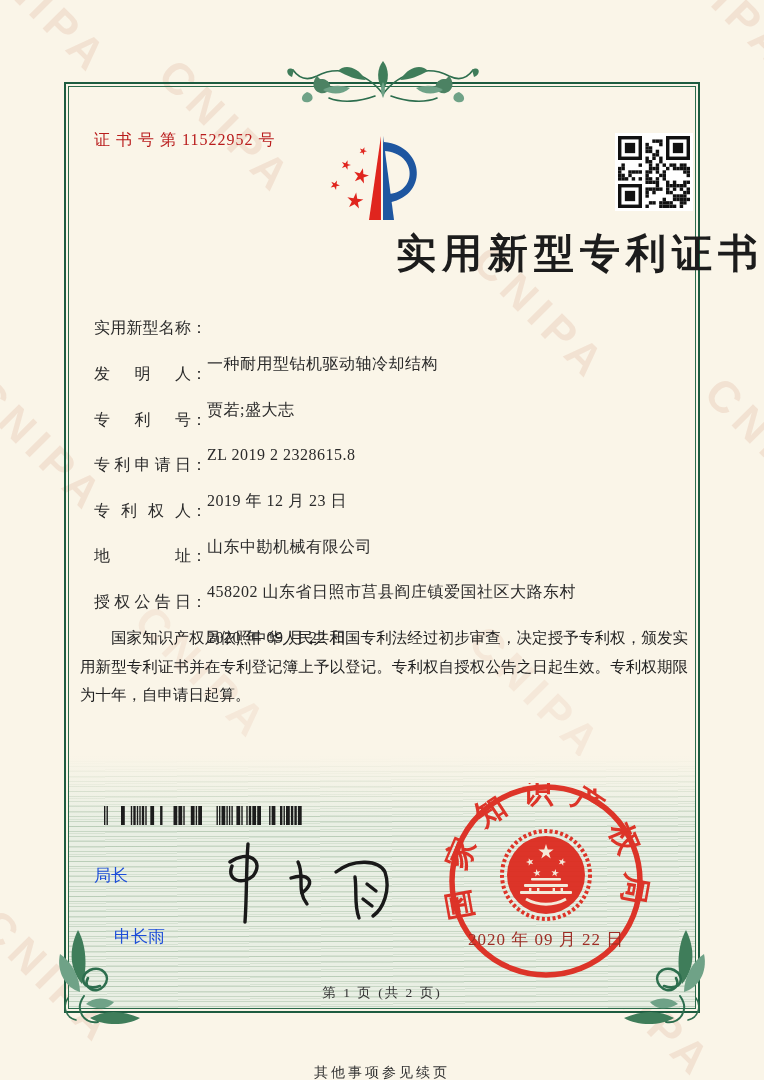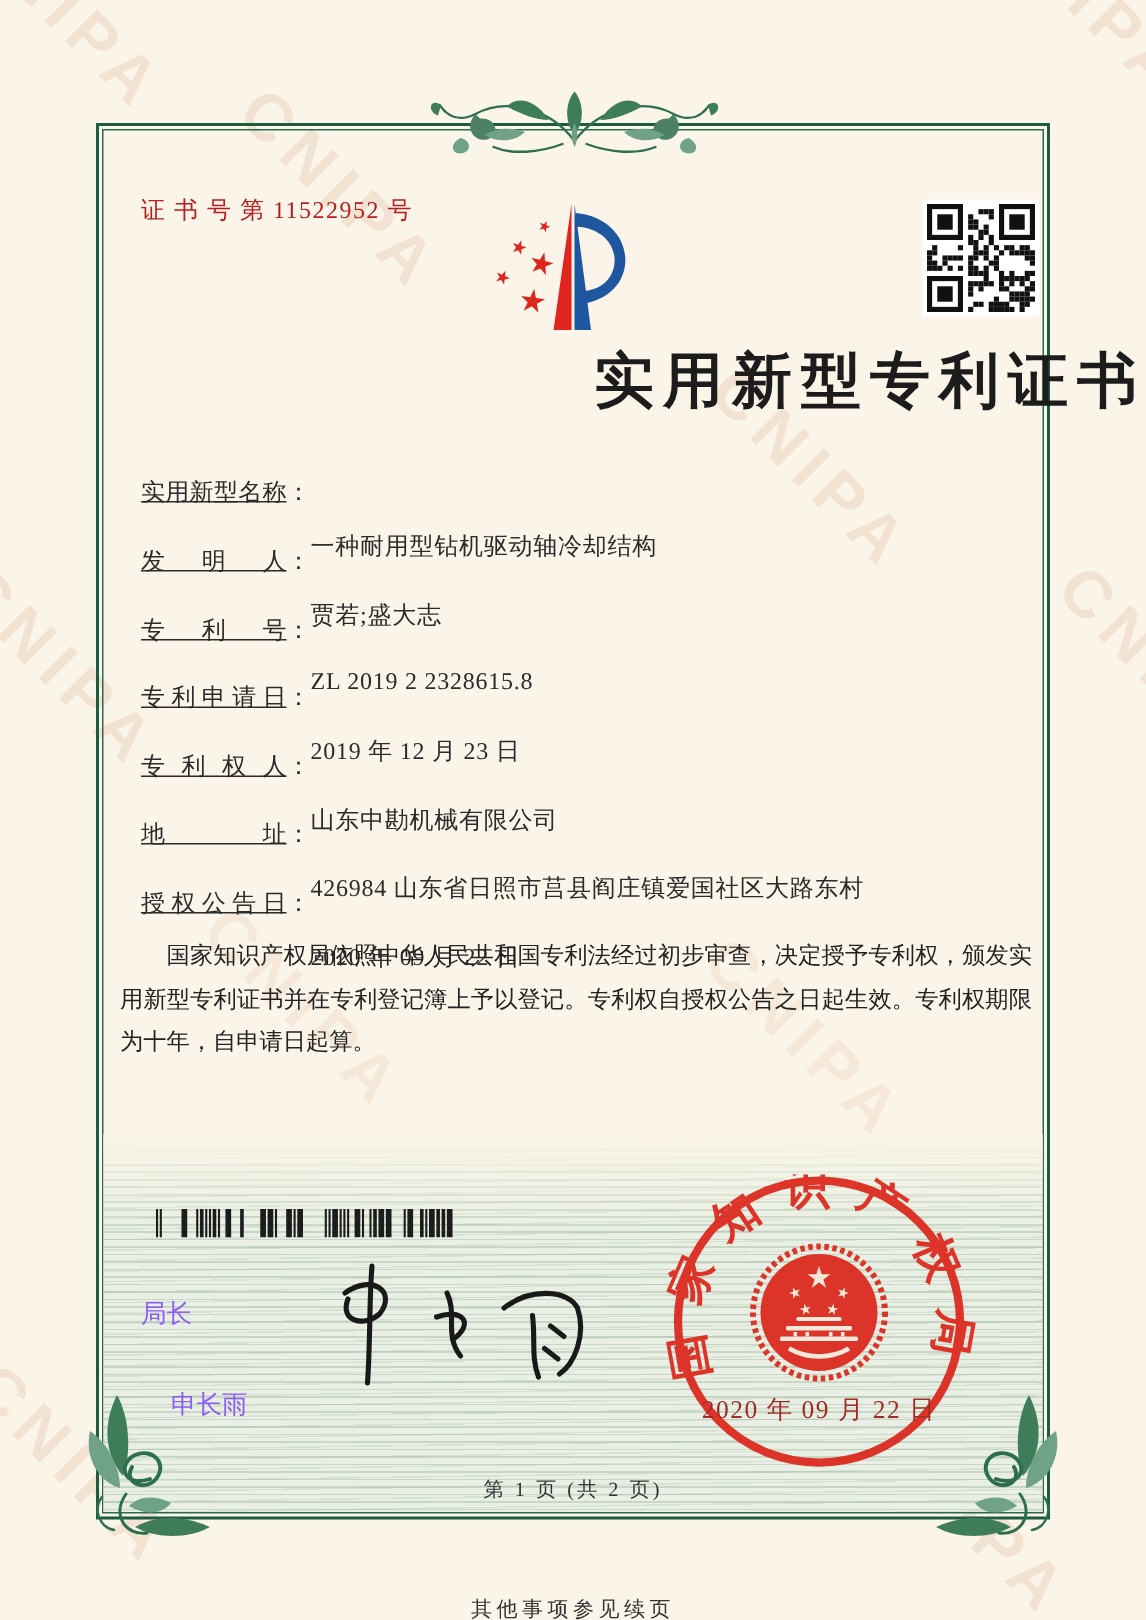--- a/index.html
+++ b/index.html
@@ -43,33 +43,33 @@
   }
   .logo{position:absolute;left:322px;top:124px;}
   .qr{position:absolute;left:615px;top:133px;background:#fff;padding:3px;}
   .title{
     position:absolute;left:0;right:0;top:226px;text-align:right;
     font-size:40px;font-weight:700;letter-spacing:6px;color:#1c1c1c;
   }
   .frow{position:absolute;left:94px;width:586px;font-size:16px;height:22px;white-space:nowrap;}
   .flabel{
     display:inline-block;width:97px;vertical-align:top;
-    text-align:justify;text-align-last:justify;text-decoration:underline;
+    text-align:justify;text-align-last:justify;
   }
   .fcolon{display:inline-block;vertical-align:top;}
   .fvalue{display:inline-block;vertical-align:top;letter-spacing:0.5px;margin-top:36px;}
   .fpair2{position:absolute;left:306px;top:0;}
   .fpair2 .flabel{width:96px;}
   .paras{
     position:absolute;left:80px;top:624px;width:608px;
     font-size:15.5px;line-height:28.5px;text-align:justify;color:#222;
   }
   .paras p{margin:0;text-indent:2em;}
   .barcode{position:absolute;left:104px;top:806px;}
-  .sig-block{position:absolute;left:94px;font-size:17px;color:#8b5cf6;}
+  .sig-block{position:absolute;left:94px;font-size:17px;color:#1d4ed8;}
   .sig-title{top:864px;}
   .sig-name{top:925px;margin-left:20px;}
   .signature{position:absolute;left:212px;top:832px;}
   .seal{position:absolute;left:436px;top:783px;}
   .page-num{
     position:absolute;left:0;right:0;top:984px;text-align:center;
     font-size:13.5px;letter-spacing:2px;color:#333;
   }
   .cont-note{
     position:absolute;left:0;right:0;top:1028px;text-align:center;
@@ -303,21 +303,21 @@
 <div class="frow" style="top:410px">
   <span class="flabel">专利号</span><span class="fcolon">：</span><span class="fvalue">ZL 2019 2 2328615.8</span>
 </div>
 <div class="frow" style="top:455px">
   <span class="flabel">专利申请日</span><span class="fcolon">：</span><span class="fvalue">2019 年 12 月 23 日</span>
 </div>
 <div class="frow" style="top:501px">
   <span class="flabel">专利权人</span><span class="fcolon">：</span><span class="fvalue">山东中勘机械有限公司</span>
 </div>
 <div class="frow" style="top:546px">
-  <span class="flabel">地址</span><span class="fcolon">：</span><span class="fvalue">426984 山东省日照市莒县阎庄镇爱国社区大路东村</span>
+  <span class="flabel">地址</span><span class="fcolon">：</span><span class="fvalue">458202 山东省日照市莒县阎庄镇爱国社区大路东村</span>
 </div>
 <div class="frow" style="top:592px;position:absolute">
   <span class="flabel">授权公告日</span><span class="fcolon">：</span><span class="fvalue">2020 年 09 月 22 日</span>
 </div>
 
 <div class="paras">
   <p>国家知识产权局依照中华人民共和国专利法经过初步审查，决定授予专利权，颁发实用新型专利证书并在专利登记簿上予以登记。专利权自授权公告之日起生效。专利权期限为十年，自申请日起算。</p>
 </div>
 
 <svg class="barcode" id="barcode" width="198" height="19" viewBox="0 0 198 19">

